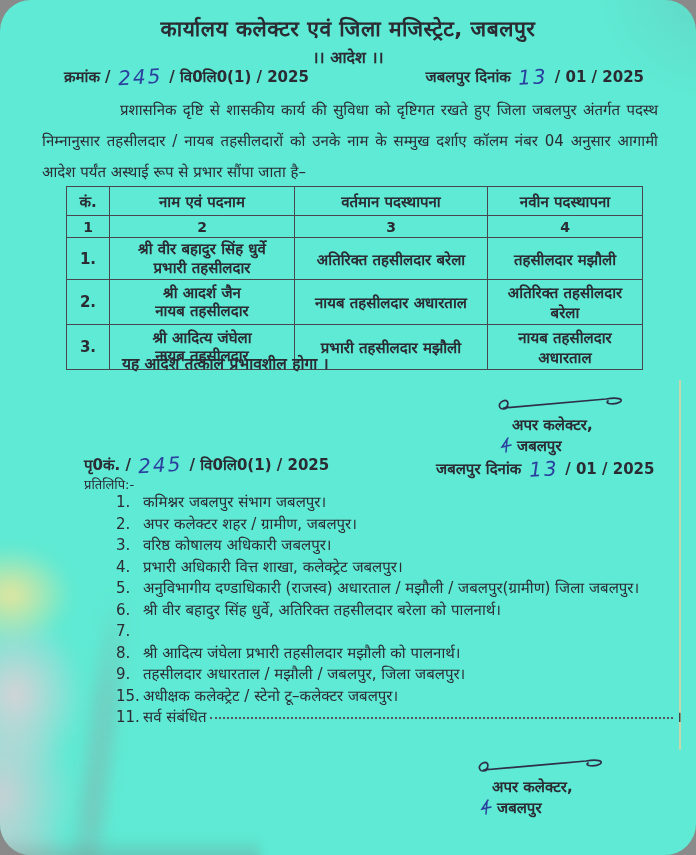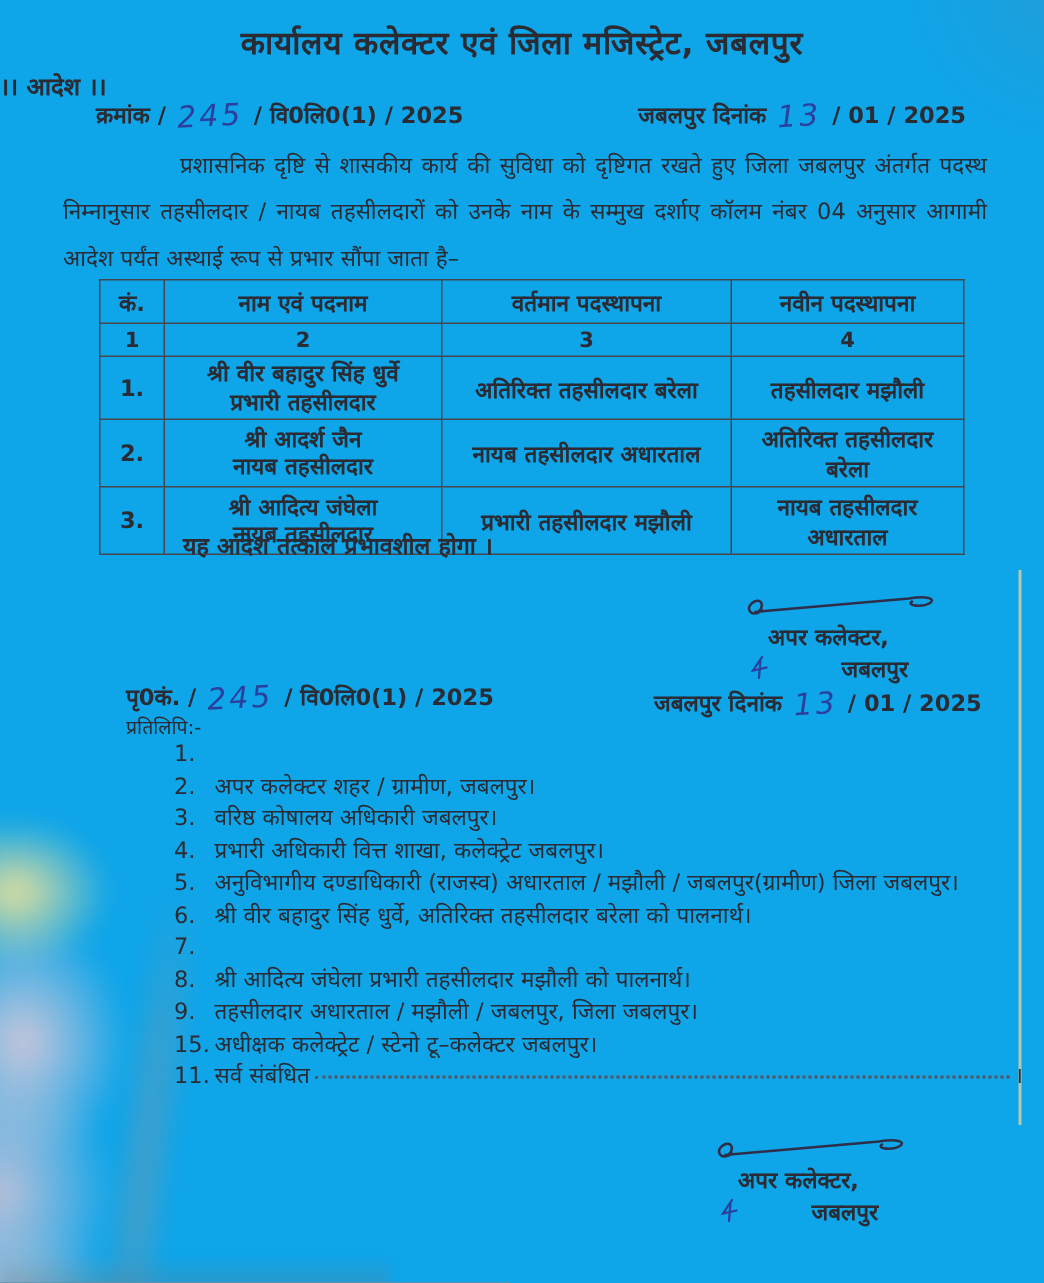--- a/index.html
+++ b/index.html
@@ -1,23 +1,24 @@
 <!DOCTYPE html>
 <html><head>
 <meta charset="utf-8">
 <style>
   html,body{margin:0;padding:0;background:#8a8a8a;}
   .page{
     position:relative;
     width:696px;height:855px;
     margin:0 auto;
-    background:#0ea5e9;
+    background:#5eead4;
     overflow:hidden;
     font-family:"DejaVu Sans","Liberation Sans",sans-serif;
     color:#2b2b33;
+    border-radius:31px;
   }
   
   .smudge-bottom-left{
     position:absolute;left:-60px;top:545px;width:230px;height:360px;
     background:
       radial-gradient(ellipse 90px 70px at 70px 50px, rgba(244,228,150,.95), rgba(244,228,150,0) 70%),
       radial-gradient(ellipse 100px 120px at 75px 150px, rgba(240,205,215,.85), rgba(240,205,215,0) 70%),
       radial-gradient(ellipse 110px 120px at 60px 250px, rgba(235,200,212,.8), rgba(235,200,212,0) 70%),
       radial-gradient(ellipse 120px 90px at 55px 330px, rgba(205,195,200,.75), rgba(205,195,200,0) 75%);
     filter:blur(8px);
@@ -47,21 +48,21 @@
     filter:blur(4px);
     pointer-events:none;
   }
   
   .title{
     position:absolute;top:14px;left:0;width:100%;
     text-align:center;font-size:21px;font-weight:bold;letter-spacing:.5px;
   }
   .order-heading{
     position:absolute;top:46px;left:0;width:100%;
-    text-align:left;font-size:16px;font-weight:bold;
+    text-align:center;font-size:16px;font-weight:bold;
   }
   .ref-row{
     position:absolute;top:63px;left:64px;right:52px;
     display:flex;justify-content:space-between;
     font-size:15px;font-weight:600;
   }
   .hw{
     font-style:italic;font-weight:500;
     color:#2b3f9e;
     font-size:20px;
@@ -100,21 +101,21 @@
   .cell-line{display:block;line-height:18.5px;}
   
   .effect-line{position:absolute;top:352px;left:122px;font-size:15.5px;font-weight:700;}
   .ordered-by{position:absolute;top:382px;left:84px;font-size:15.5px;font-weight:500;}
   
   .sig-block{position:absolute;width:170px;font-size:15px;font-weight:600;}
   .sig-block.first{top:394px;left:492px;}
   .sig-block.second{top:756px;left:472px;}
   .sig-scribble{display:block;margin-left:2px;}
   .sig-designation{display:block;margin-left:20px;margin-top:-2px;}
-  .sig-place-row{display:flex;align-items:center;margin-left:8px;margin-top:1px;gap:44px;}
+  .sig-place-row{display:flex;align-items:center;margin-left:8px;margin-top:1px;}
   .sig-place{margin-left:4px;}
   
   .ref2-left{position:absolute;top:451px;left:84px;font-size:15px;font-weight:600;}
   .ref2-right{position:absolute;top:455px;left:436px;font-size:15px;font-weight:600;}
   .copies-label{position:absolute;top:475px;left:84px;font-size:13px;font-weight:400;}
   
   .copy-list{position:absolute;top:492px;left:116px;width:566px;font-size:15px;font-weight:500;}
   .copy-item{display:flex;align-items:baseline;line-height:20.5px;margin-bottom:1px;}
   .copy-item .num{min-width:27px;flex:0 0 auto;}
   .copy-item .txt{max-width:520px;}
@@ -216,20 +217,21 @@
   </div>
   <div class="ref2-right">
     <span>जबलपुर दिनांक </span><span class="hw">13</span><span> / 01 / 2025</span>
   </div>
 
   <div class="copies-label">प्रतिलिपि:-</div>
 
   <div class="copy-list">
     <div class="copy-item">
       <span class="num">1.</span>
+      <span class="txt">कमिश्नर जबलपुर संभाग जबलपुर।</span>
     </div>
     <div class="copy-item">
       <span class="num">2.</span>
       <span class="txt">अपर कलेक्टर शहर / ग्रामीण, जबलपुर।</span>
     </div>
     <div class="copy-item">
       <span class="num">3.</span>
       <span class="txt">वरिष्ठ कोषालय अधिकारी जबलपुर।</span>
     </div>
     <div class="copy-item">

